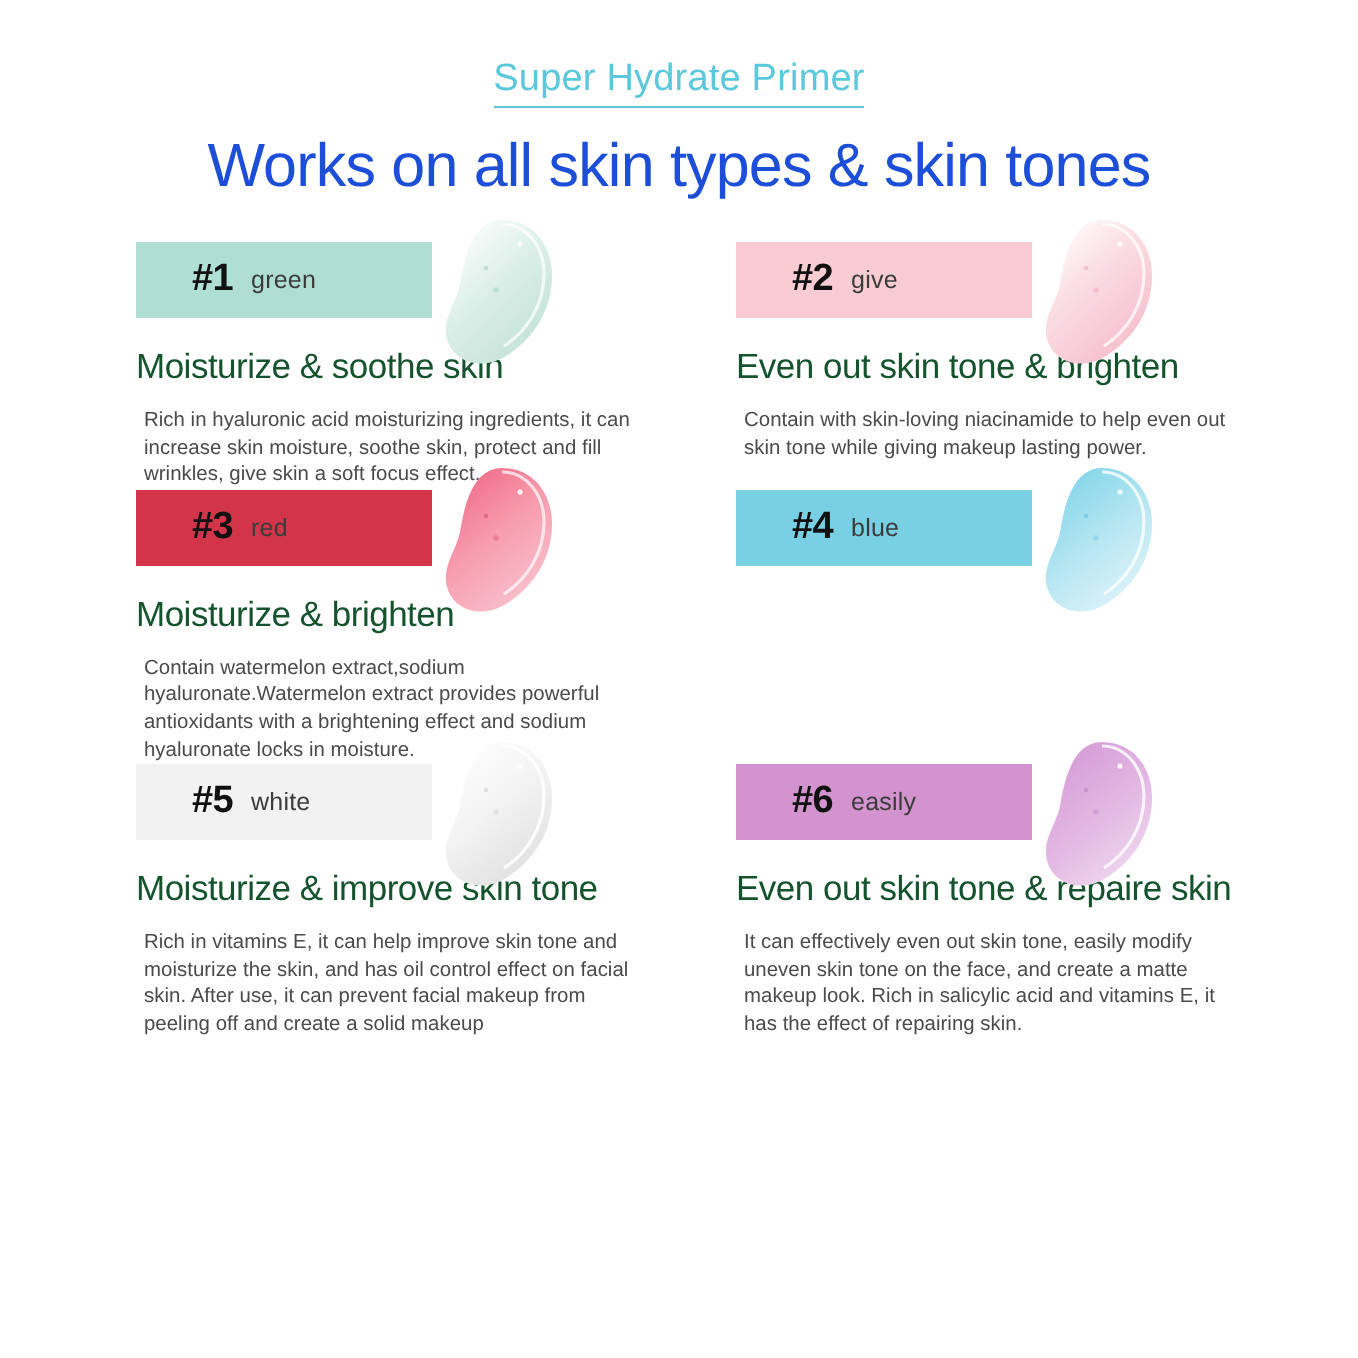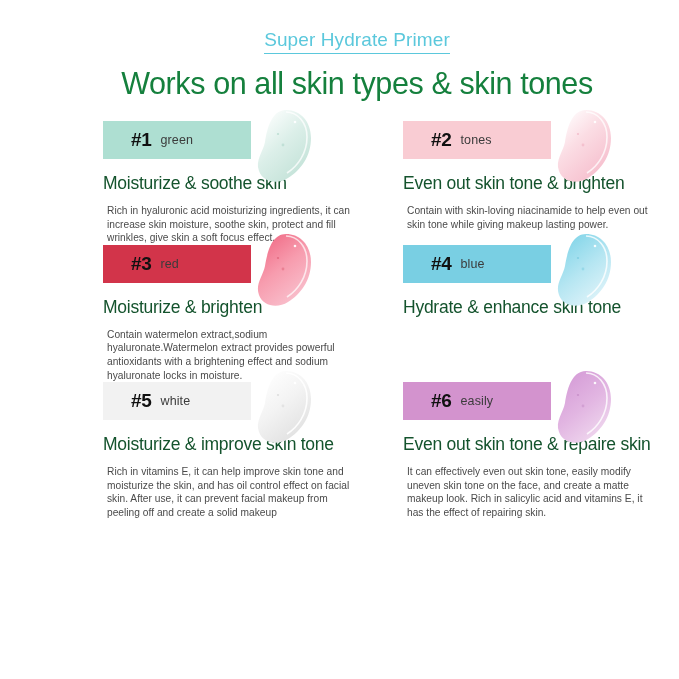--- a/index.html
+++ b/index.html
@@ -14,21 +14,20 @@
     -webkit-font-smoothing: antialiased;
     overflow: hidden;
   }
 
   .page {
     position: relative;
     width: 679px;
     height: 525px;
     background: #ffffff;
     box-sizing: border-box;
-    padding-left: 35px;
   }
 
   
   .header {
     padding-top: 28px;
     text-align: center;
   }
   .brand-link {
     display: inline-block;
     font-size: 19px;
@@ -37,21 +36,21 @@
     letter-spacing: 0.1px;
     text-decoration: none;
     border-bottom: 1.6px solid #5bc8dc;
     padding-bottom: 1px;
   }
   .headline {
     margin: 10px 0 0 0;
     font-size: 30.5px;
     line-height: 38px;
     font-weight: 400;
-    color: #15803d;
+    color: #1d4ed8;
     letter-spacing: -0.4px;
   }
 
   
   .grid {
     position: relative;
     margin-top: 19px;
     padding: 0 60px 0 68px;
     display: grid;
     grid-template-columns: 288px 288px;
@@ -162,21 +161,21 @@
         </div>
       </div>
       <p class="card-title">Moisturize &amp; soothe skin</p>
       <p class="card-body">Rich in hyaluronic acid moisturizing ingredients, it can increase skin moisture, soothe skin, protect and fill wrinkles, give skin a soft focus effect.</p>
     </div>
 
     <div class="cell col-right row-1">
       <div class="badge-wrap">
         <div class="badge" style="background: rgb(249, 204, 211);">
           <span class="num">#2</span>
-          <span class="shade">tones</span>
+          <span class="shade">give</span>
         </div>
         <div class="swatch">
           <svg viewBox="0 0 62 78" xmlns="http://www.w3.org/2000/svg">
             <defs>
               <linearGradient id="g2" x1="0.15" y1="0" x2="0.85" y2="1">
                 <stop offset="0" stop-color="#ffffff"></stop>
                 <stop offset="0.4" stop-color="#fbdde4"></stop>
                 <stop offset="1" stop-color="#f5b9c9"></stop>
               </linearGradient>
             </defs>
@@ -235,21 +234,20 @@
               </linearGradient>
             </defs>
             <path d="M33 2 C48 2 58 14 58 30 C58 48 48 62 35 70 C24 77 10 74 6 63 C2 52 10 44 12 34 C14 22 18 2 33 2 Z" fill="url(#g4)"></path>
             <path d="M33 4 C45 4 54 15 54 29 C54 45 45 58 34 65" fill="none" stroke="#ffffff" stroke-width="1.6" opacity="0.8"></path>
             <circle cx="42" cy="14" r="1.3" fill="#ffffff" opacity="0.9"></circle>
             <circle cx="25" cy="26" r="1.1" fill="#5fc0d8" opacity="0.5"></circle>
             <circle cx="30" cy="37" r="1.4" fill="#5fc0d8" opacity="0.35"></circle>
           </svg>
         </div>
       </div>
-      <p class="card-title">Hydrate &amp; enhance skin tone</p>
     </div>
 
     <div class="cell col-left row-2">
       <div class="badge-wrap">
         <div class="badge" style="background: rgb(242, 242, 242);">
           <span class="num">#5</span>
           <span class="shade">white</span>
         </div>
         <div class="swatch">
           <svg viewBox="0 0 62 78" xmlns="http://www.w3.org/2000/svg">

